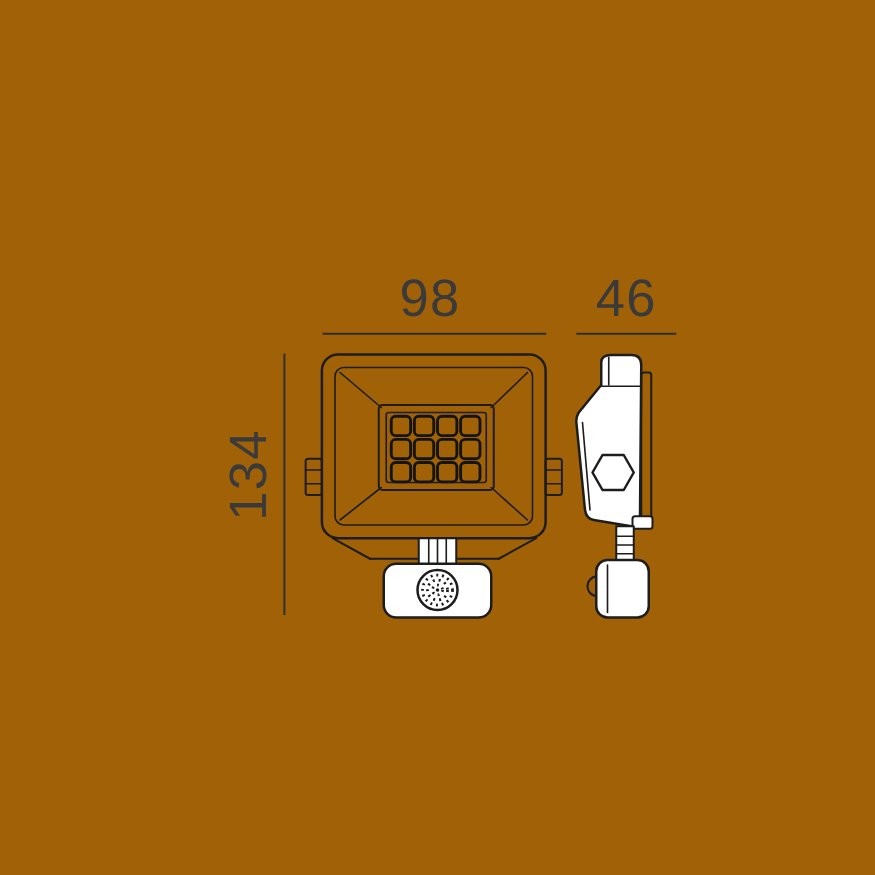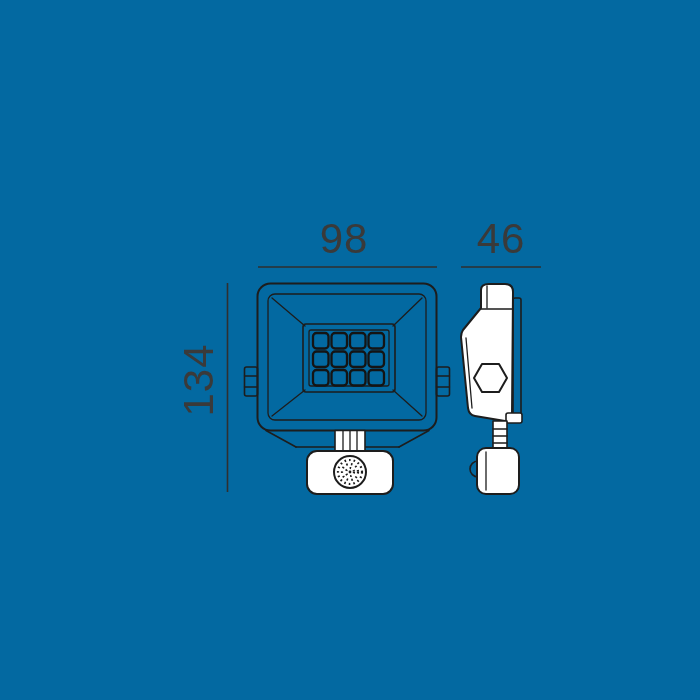--- a/index.html
+++ b/index.html
@@ -1,16 +1,16 @@
 <!DOCTYPE html>
 <html><head>
 <meta charset="utf-8">
 <style>
   html,body{margin:0;padding:0;background:#ffffff;}
-  .canvas{width:700px;height:700px;position:relative;background:#0369a1;overflow:hidden;}
+  .canvas{width:700px;height:700px;position:relative;background:#a16207;overflow:hidden;}
   svg{display:block;}
   .ln{fill:none;stroke:#1d1d1d;stroke-width:2;stroke-linecap:round;stroke-linejoin:round;}
   .fillw{fill:#ffffff;stroke:#1d1d1d;stroke-width:2;stroke-linejoin:round;}
   .thin{stroke-width:1.3;}
   .med{stroke-width:1.6;}
   .dot{fill:none;stroke:#1d1d1d;}
   .dim-line{fill:none;stroke:#2f2f2f;stroke-width:1.6;}
   .dim-text{font-family:"Liberation Sans","DejaVu Sans",sans-serif;font-size:42px;fill:#3a3a3a;letter-spacing:1px;}
 </style>
 </head>

